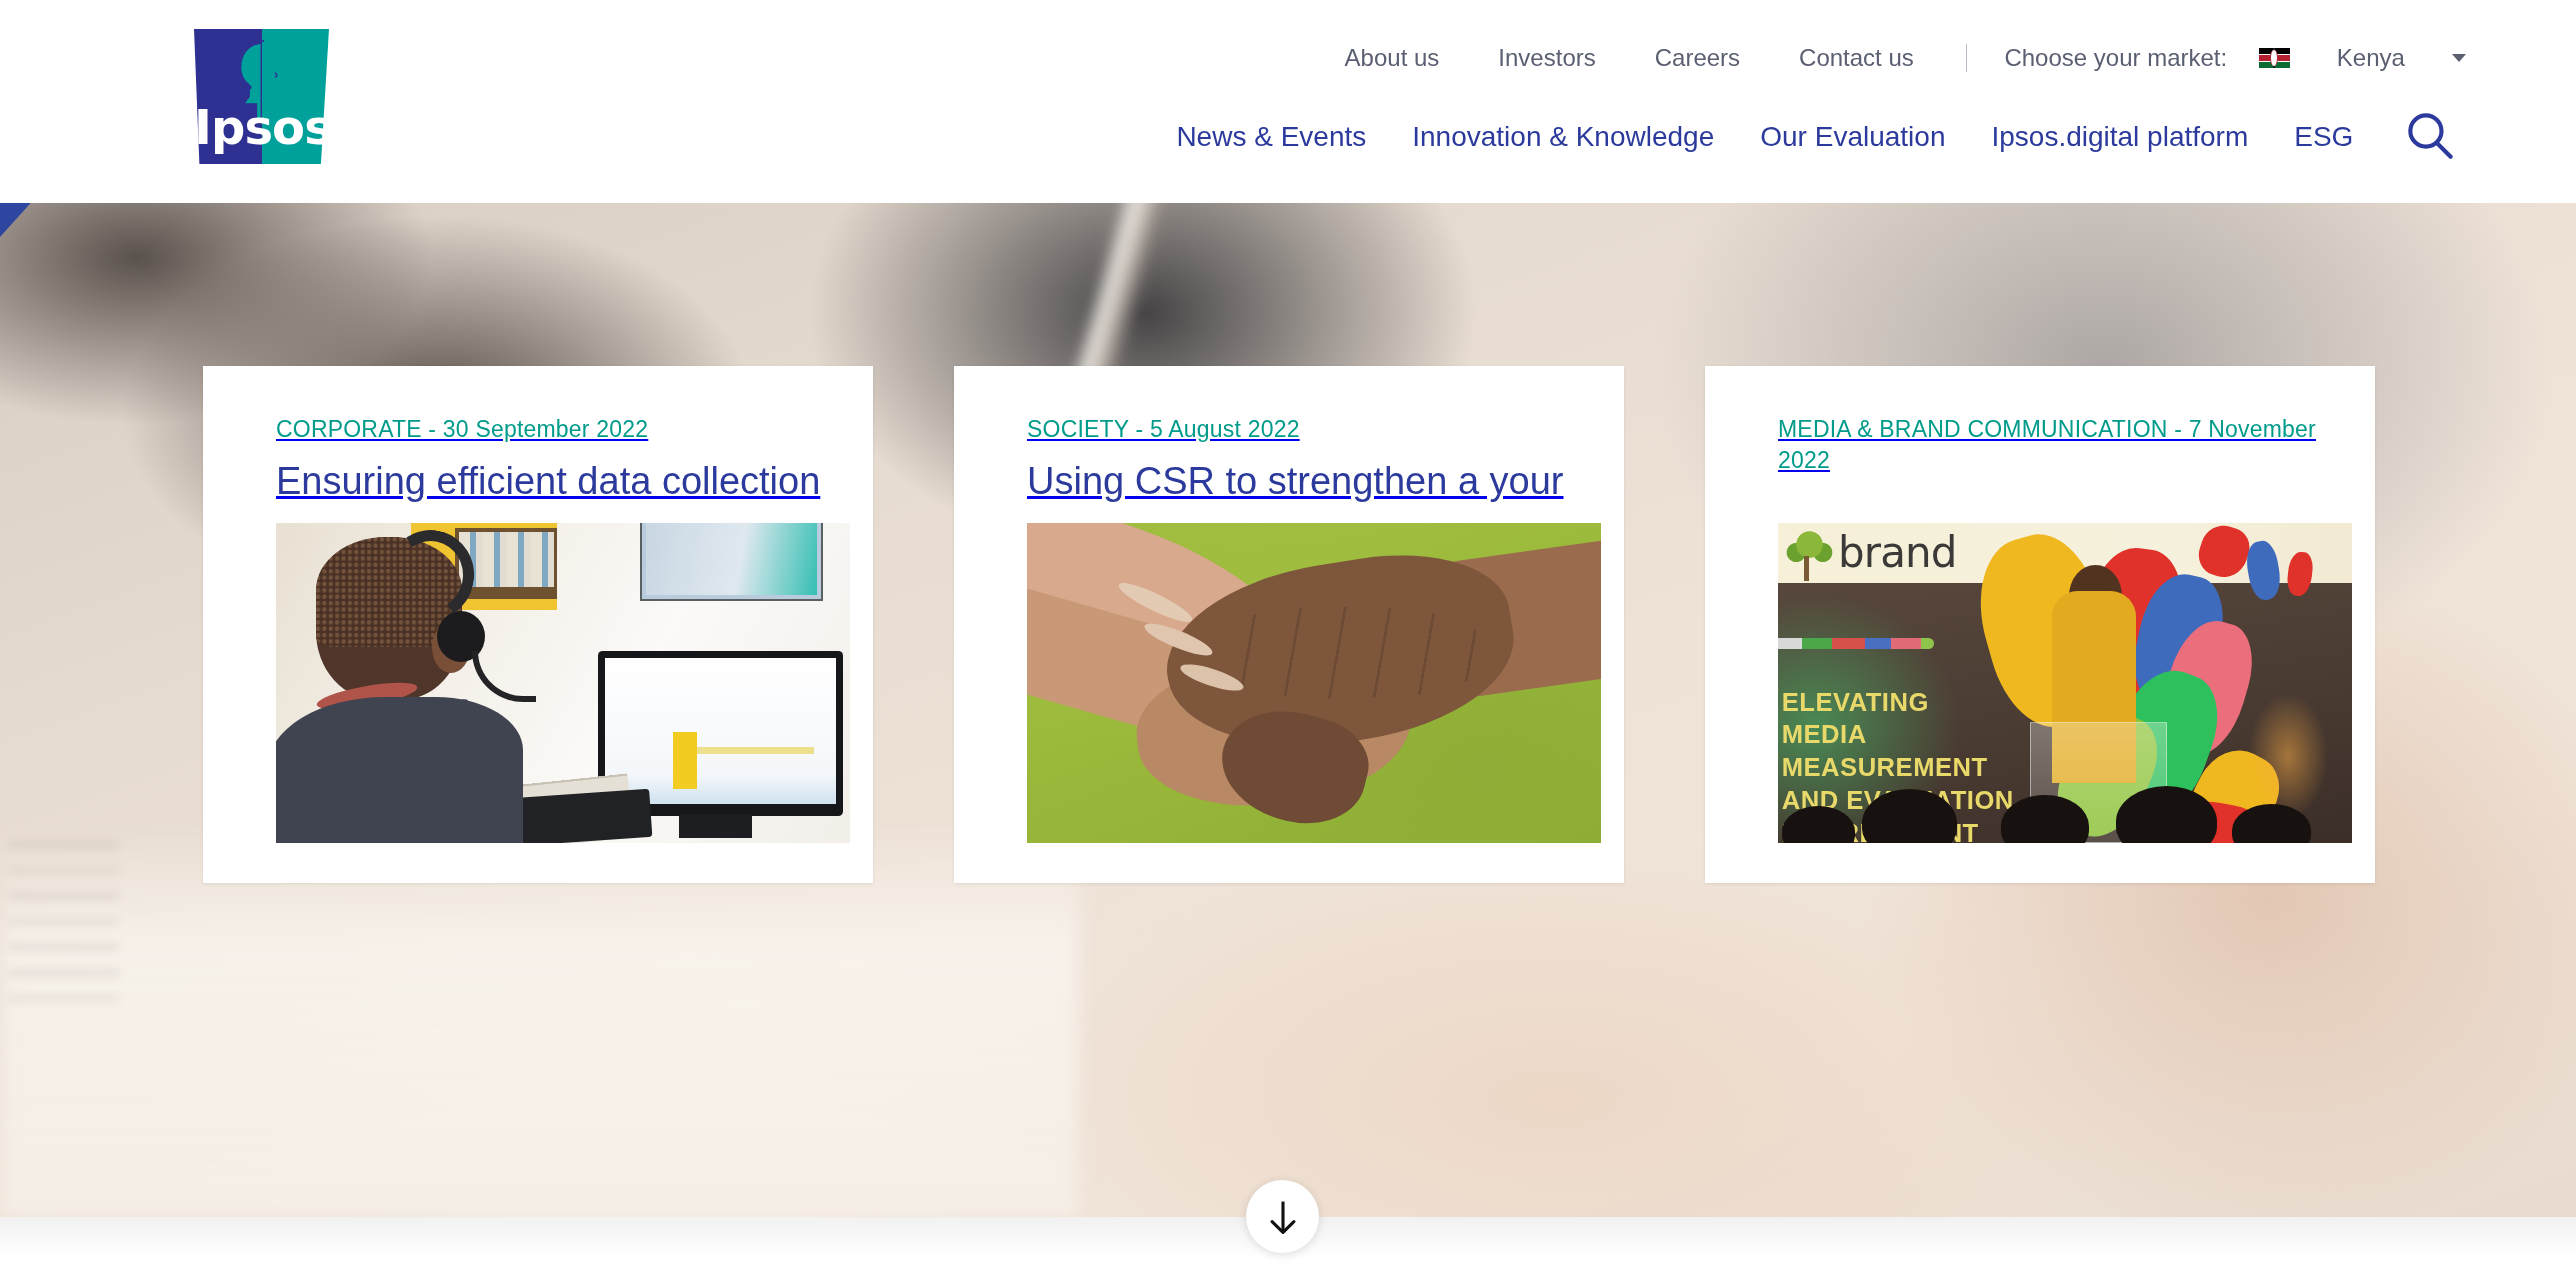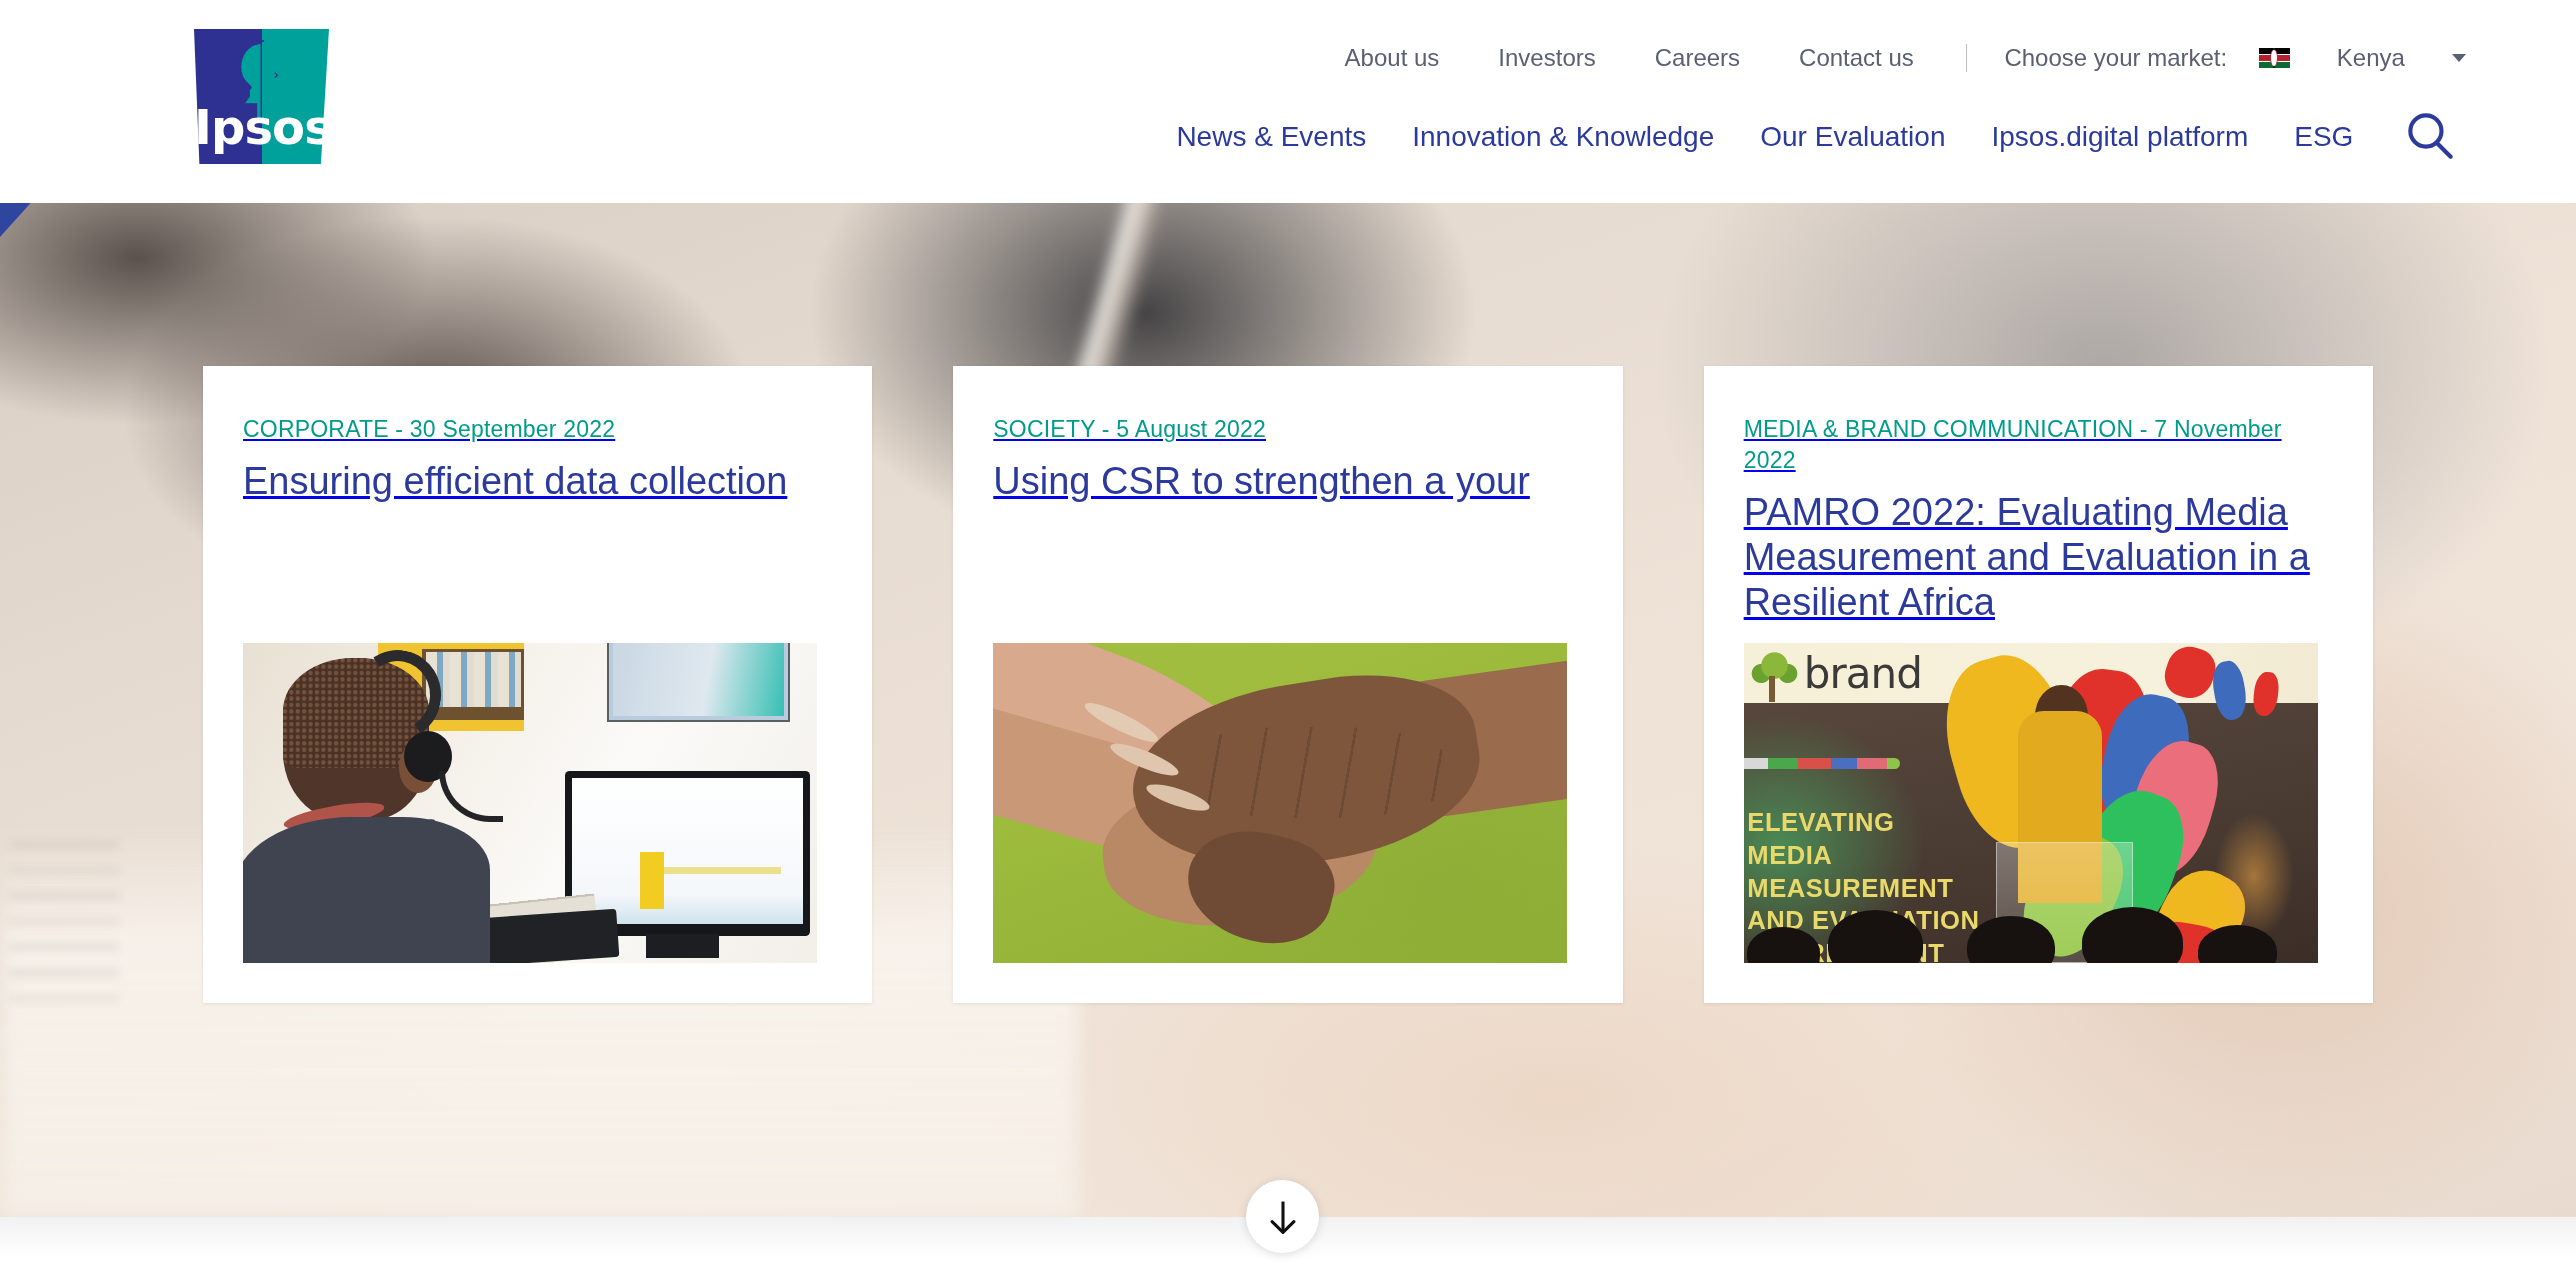--- a/index.html
+++ b/index.html
@@ -151,21 +151,21 @@
   .cards {
     position: absolute; left: 203px; top: 163px;
     width: 2170px;
     display: flex; gap: 81px;
     z-index: 10;
   }
   .card {
     width: 670px;
     background: #ffffff;
     box-shadow: 0 0.9px 3.7px rgba(0,0,0,0.08);
-    padding: 48px 48px 40px 40px;
+    padding: 48px 48px 40px 73px;
     display: flex; flex-direction: column;
   }
   .card-meta {
     color: #009B8A;
     font-size: 23px;
     letter-spacing: 0.2px;
     line-height: 1.34;
     margin-bottom: 14.6px;
   }
   .card-title {
@@ -382,21 +382,20 @@
         <span class="img2-knu"></span>
         <span class="img2-thumb"></span>
         <span class="img2-nails"></span>
         <span class="img2-nails2"></span>
         <span class="img2-nails3"></span>
       </div>
     </a>
 
     <a class="card" href="#">
       <div class="card-meta">MEDIA &amp; BRAND COMMUNICATION - 7 November 2022</div>
-      <h2 class="card-title">PAMRO 2022: Evaluating Media Measurement and Evaluation in a Resilient Africa</h2>
       <div class="card-img">
         <span class="img3-bg"></span>
         <span class="img3-green"></span>
         <span class="img3-banner"></span>
         <span class="img3-tree"></span>
         <span class="img3-trunk"></span>
         <span class="img3-logo">brand</span>
         <span class="img3-rule"></span>
         <span class="img3-txt">
           <span>ELEVATING</span>

